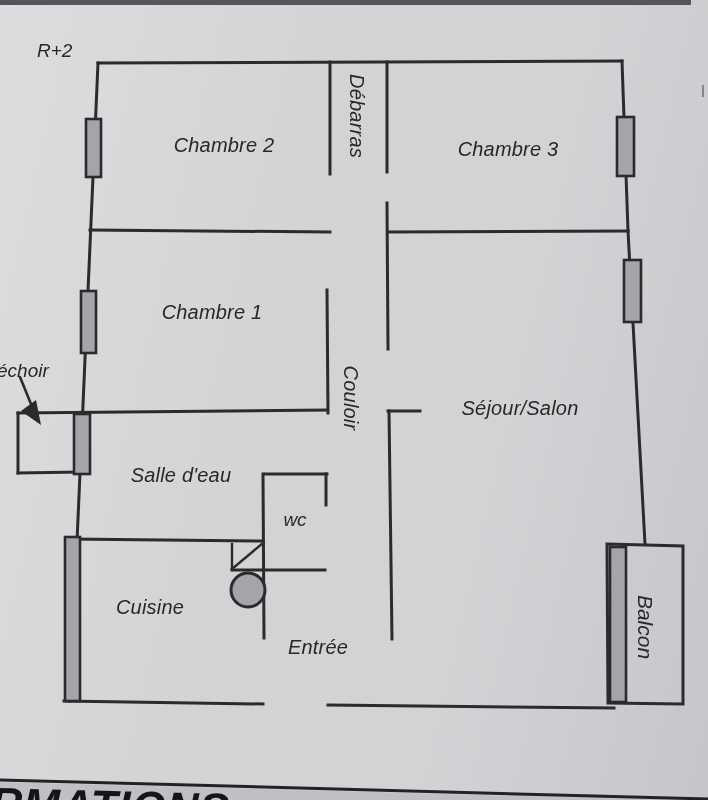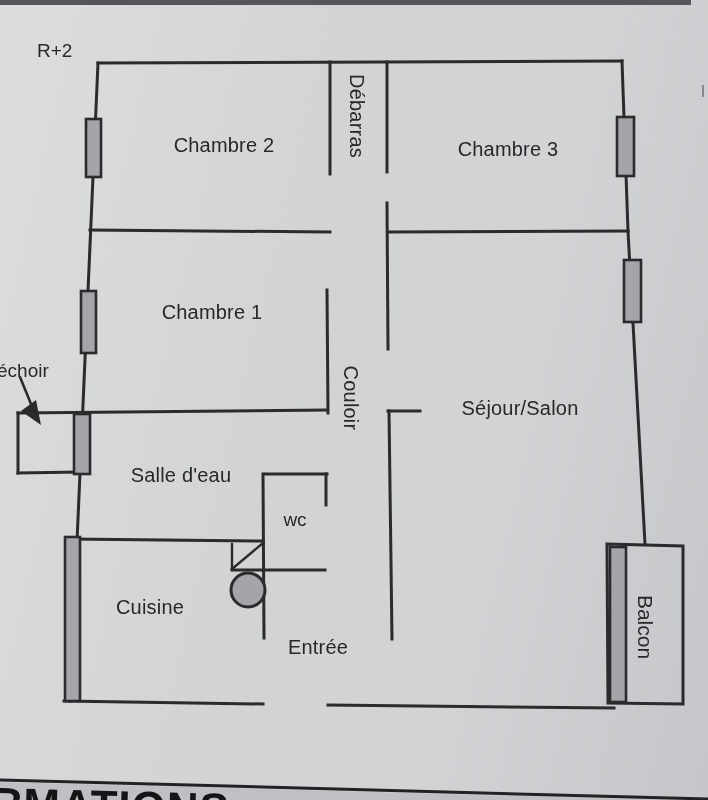--- a/index.html
+++ b/index.html
@@ -6,21 +6,21 @@
     --paper:#d2d3d5; --paper-light:#dcdddf; --paper-dark:#c5c6c9;
     --line:#2b2b2d; --window-fill:#a4a5a8; --photo-edge:#55555a;
     --footer-band:#bfc0c4; --footer-text:#151517;
   }
   html,body{margin:0;padding:0;}
   body{
     width:708px;height:800px;overflow:hidden;
     background:linear-gradient(103deg,var(--paper-light) 0%,var(--paper) 42%,var(--paper) 68%,var(--paper-dark) 100%);
     font-family:"Liberation Sans",sans-serif;
   }
-  .stage{position:relative;width:708px;height:800px;}
+  .stage{position:relative;width:708px;height:800px;font-style:italic;}
   svg.plan{position:absolute;left:0;top:0;display:block;}
   .wall{stroke:var(--line);stroke-width:3;fill:none;stroke-linecap:square;}
   .wall-thin{stroke:var(--line);stroke-width:2.4;fill:none;stroke-linecap:square;}
   .win{fill:var(--window-fill);stroke:var(--line);stroke-width:2.6;}
   .fixture{fill:var(--window-fill);stroke:var(--line);stroke-width:3;}
   .arrow-line{stroke:var(--line);stroke-width:2.6;fill:none;stroke-linecap:round;}
   .arrow-head{fill:var(--line);stroke:none;}
   .lbl{font-family:"Liberation Sans",sans-serif;font-size:20px;fill:#28282a;letter-spacing:.2px;}
   .lbl-sm{font-family:"Liberation Sans",sans-serif;font-size:19px;fill:#28282a;}
   .lbl-balcon{font-family:"Liberation Sans",sans-serif;font-size:21px;fill:#28282a;}

